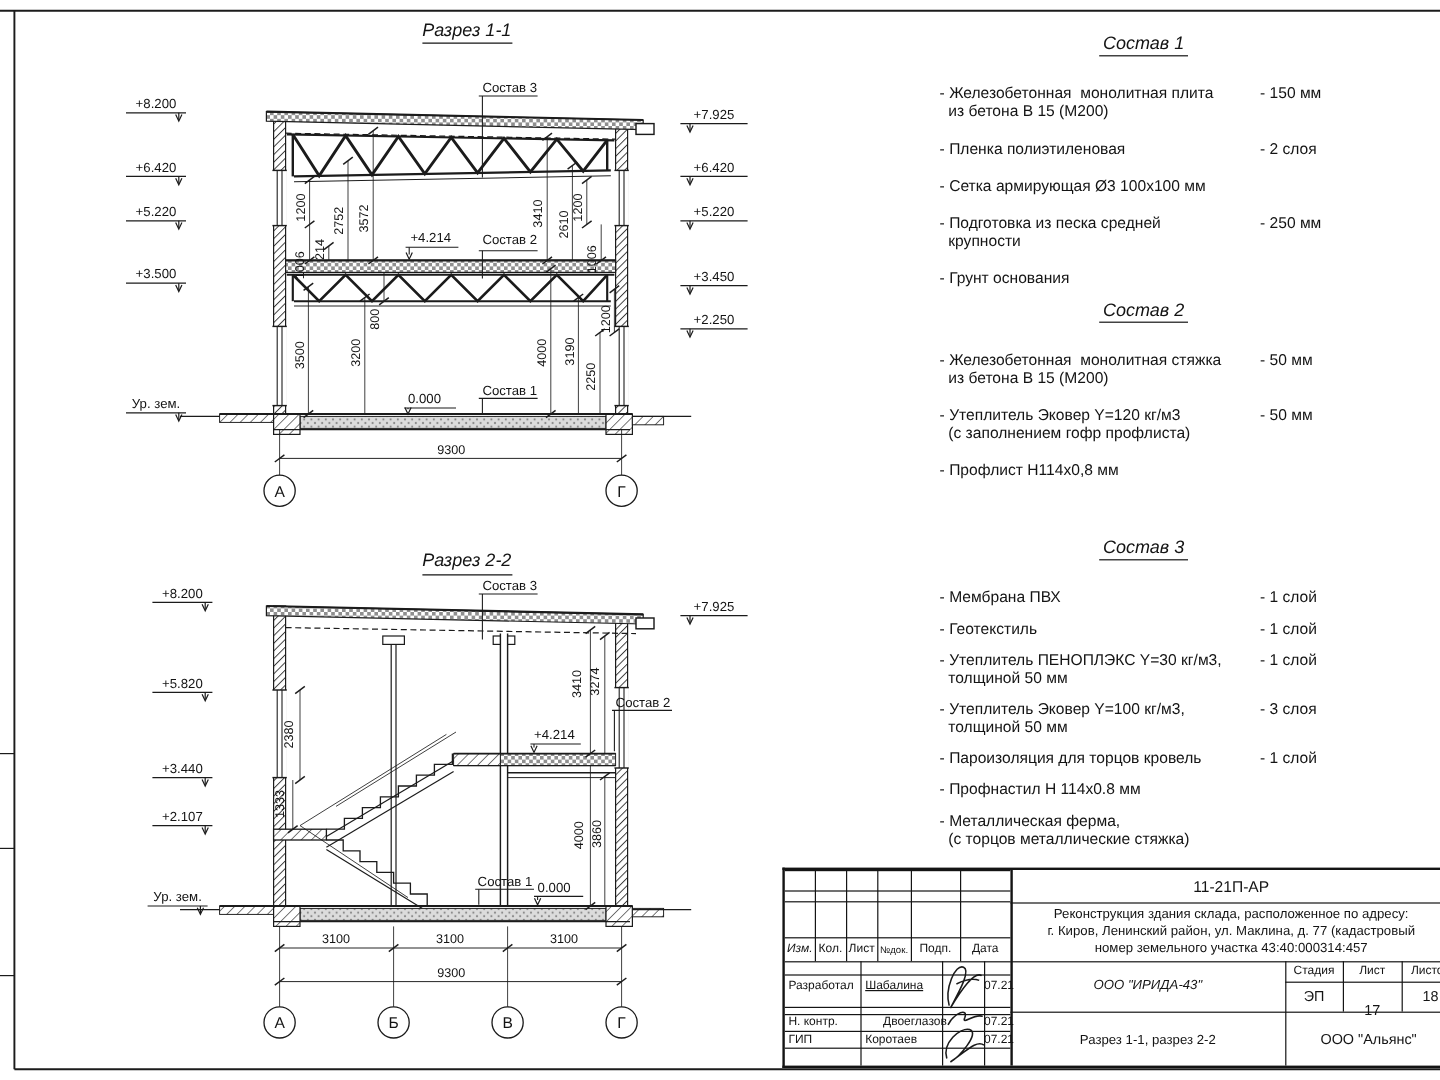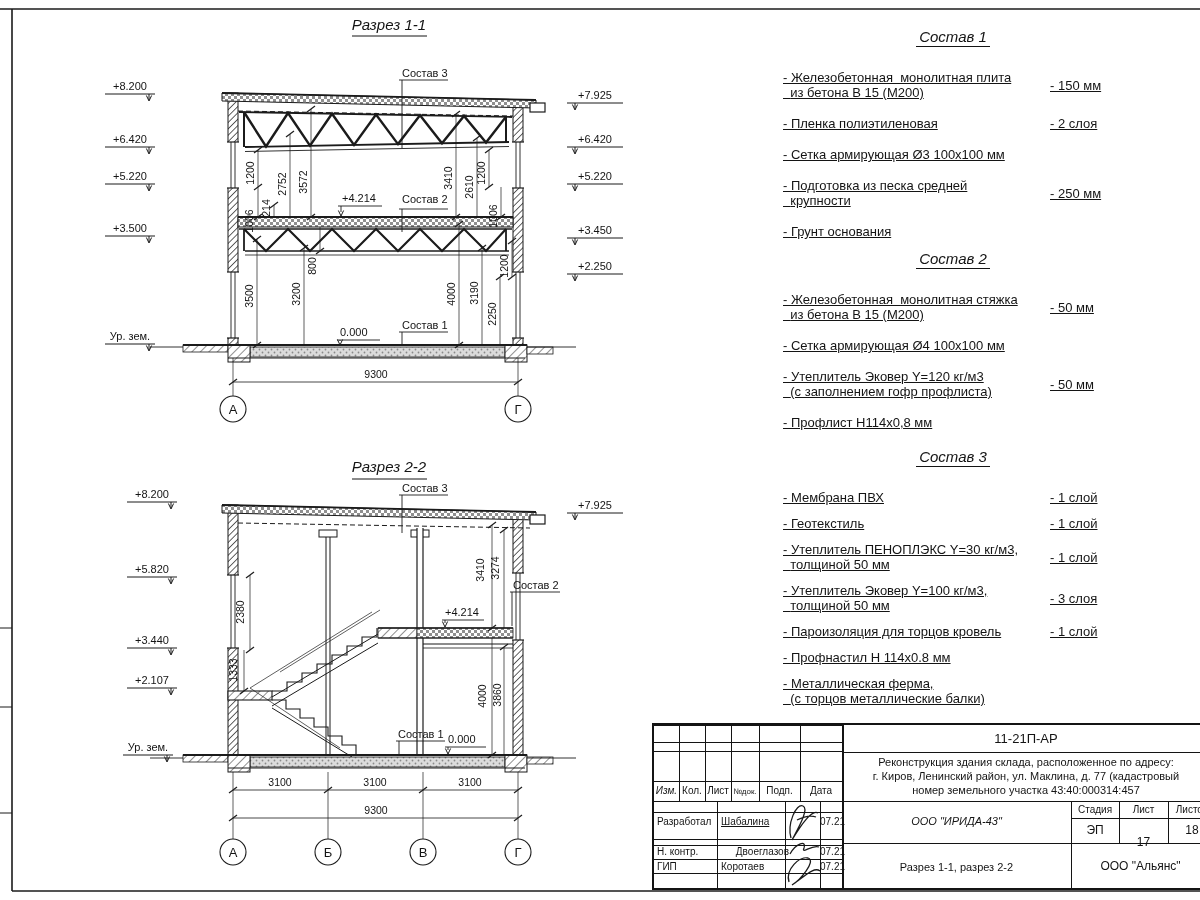--- a/index.html
+++ b/index.html
@@ -8,21 +8,21 @@
   svg{position:absolute;left:0;top:0;}
   svg text{fill:#141414;font-family:"Liberation Sans",sans-serif;}
   .tt{font-size:15px;font-style:italic;}
   .t{font-size:11px;}
   .td{font-size:10.5px;}
   .ax{font-size:13px;}
   
   .sostav{position:absolute;width:340px;}
   .sostav .st{text-align:center;margin-bottom:24px;}
   .sostav .st span{font-style:italic;font-size:15px;border-bottom:1px solid #141414;padding:0 3px 1px;}
-  .srow{display:flex;align-items:center;text-decoration:underline;}
+  .srow{display:flex;align-items:flex-start;}
   .srow .tx{width:267px;white-space:pre-wrap;font-size:13px;line-height:15px;}
   .srow .vl{white-space:nowrap;font-size:13px;line-height:15px;}
   .m16{margin-bottom:16px;}
   .m11{margin-bottom:11px;}
   
   .tb{position:absolute;left:652px;top:723px;width:556px;height:167px;
       border:2px solid #141414;border-right:none;box-sizing:border-box;}
   .tb .v{position:absolute;width:1px;background:#141414;}
   .tb .v2{position:absolute;width:2px;background:#141414;}
   .tb .h{position:absolute;height:1px;background:#141414;}
@@ -452,24 +452,20 @@
 </div>
 
 <div class="sostav" style="left:783px;top:250px;">
   <div class="st"><span>Состав 2</span></div>
   <div class="srow m16">
       <div class="tx">- Железобетонная  монолитная стяжка
   из бетона В 15 (М200)</div>
       <div class="vl">- 50 мм</div>
     </div>
   <div class="srow m16">
-      <div class="tx">- Сетка армирующая Ø4 100х100 мм</div>
-      <div class="vl"></div>
-    </div>
-  <div class="srow m16">
       <div class="tx">- Утеплитель Эковер Y=120 кг/м3
   (с заполнением гофр профлиста)</div>
       <div class="vl">- 50 мм</div>
     </div>
   <div class="srow">
       <div class="tx">- Профлист Н114х0,8 мм</div>
       <div class="vl"></div>
     </div>
 </div>
 
@@ -496,21 +492,21 @@
   <div class="srow m11">
       <div class="tx">- Пароизоляция для торцов кровель</div>
       <div class="vl">- 1 слой</div>
     </div>
   <div class="srow m11">
       <div class="tx">- Профнастил Н 114х0.8 мм</div>
       <div class="vl"></div>
     </div>
   <div class="srow">
       <div class="tx">- Металлическая ферма,
-  (с торцов металлические балки)</div>
+  (с торцов металлические стяжка)</div>
       <div class="vl"></div>
     </div>
 </div>
 
 <div class="tb">
 
   <div class="h" style="left:0;top:8;width:188px;"></div>
   <div class="h" style="left:0;top:17px;width:188px;"></div>
   <div class="h" style="left:0;top:26px;width:188px;"></div>
   <div class="h" style="left:0;top:56px;width:188px;"></div>

